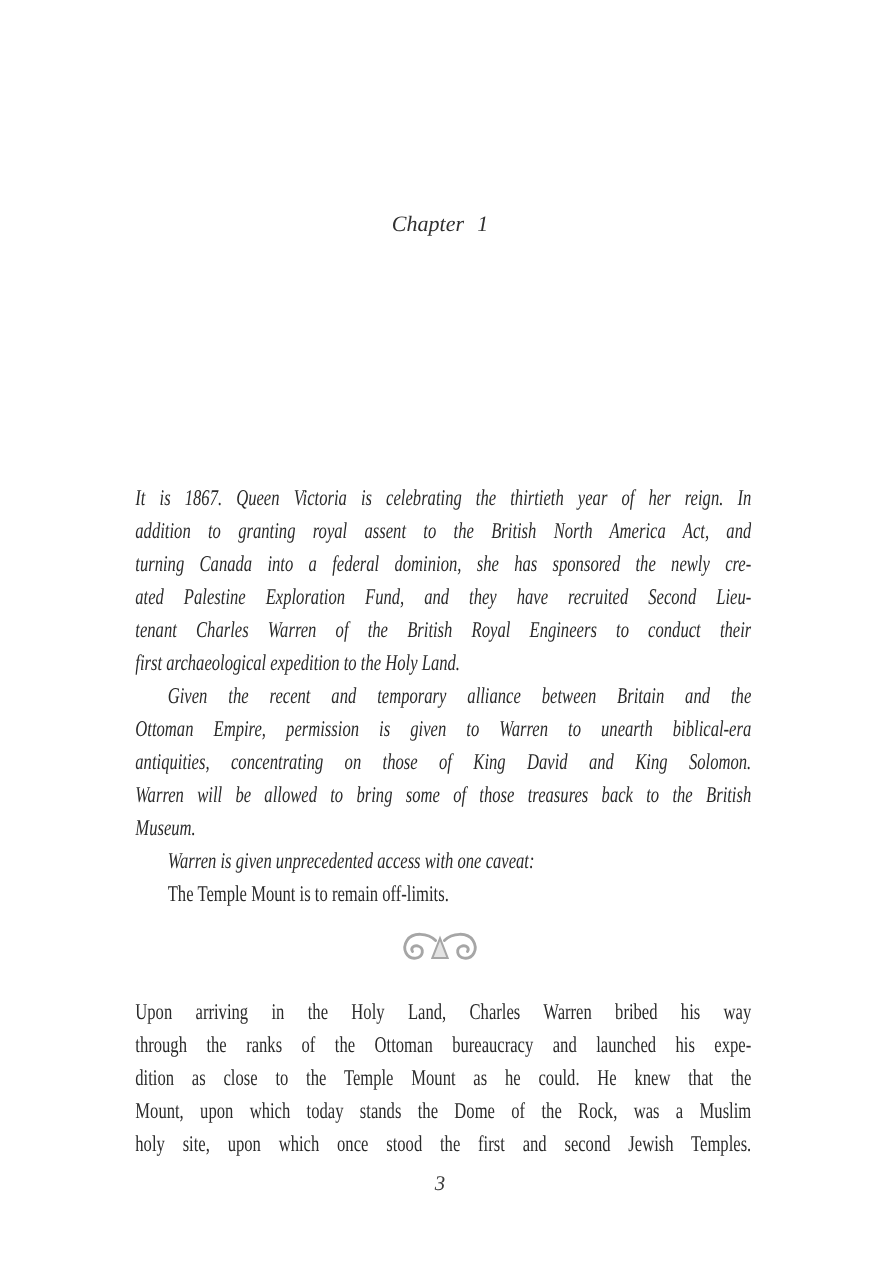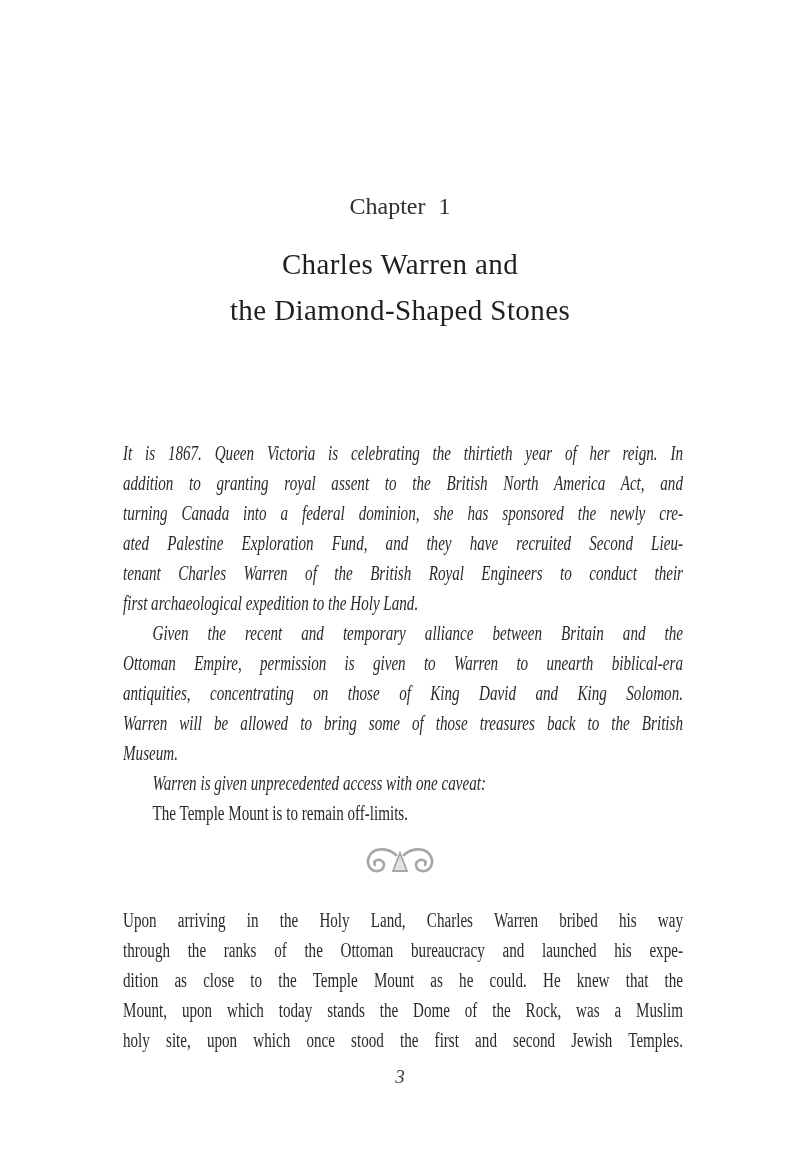--- a/index.html
+++ b/index.html
@@ -9,21 +9,22 @@
     height: 1164px;
     background: #ffffff;
     overflow: hidden;
     font-family: "Liberation Serif", "DejaVu Serif", serif;
     color: #2a2a2a;
   }
   .chapter-label {
     position: absolute;
     top: 193px; left: 0; right: 0;
     text-align: center;
-    font-size: 24px;
+    font-style: italic;
+    font-size: 20px;
     word-spacing: 7px;
     color: #303030;
   }
   .title {
     position: absolute;
     top: 241px; left: 0; right: 0;
     margin: 0;
     text-align: center;
     font-weight: normal;
     font-size: 29px;
@@ -70,24 +71,20 @@
     color: #3a3a3a;
   }
 </style>
 </head>
 <body>
 
 <div class="page">
 
   <div class="chapter-label">Chapter 1</div>
 
-  <h1 class="title">
-    <span>Charles Warren and</span>
-    <span>the Diamond-Shaped Stones</span>
-  </h1>
 
   <div class="textcol intro-block">
     <div class="line j">It is 1867. Queen Victoria is celebrating the thirtieth year of her reign. In</div>
     <div class="line j">addition to granting royal assent to the British North America Act, and</div>
     <div class="line j">turning Canada into a federal dominion, she has sponsored the newly cre-</div>
     <div class="line j">ated Palestine Exploration Fund, and they have recruited Second Lieu-</div>
     <div class="line j">tenant Charles Warren of the British Royal Engineers to conduct their</div>
     <div class="line l">first archaeological expedition to the Holy Land.</div>
 
     <div class="line j indent">Given the recent and temporary alliance between Britain and the</div>

